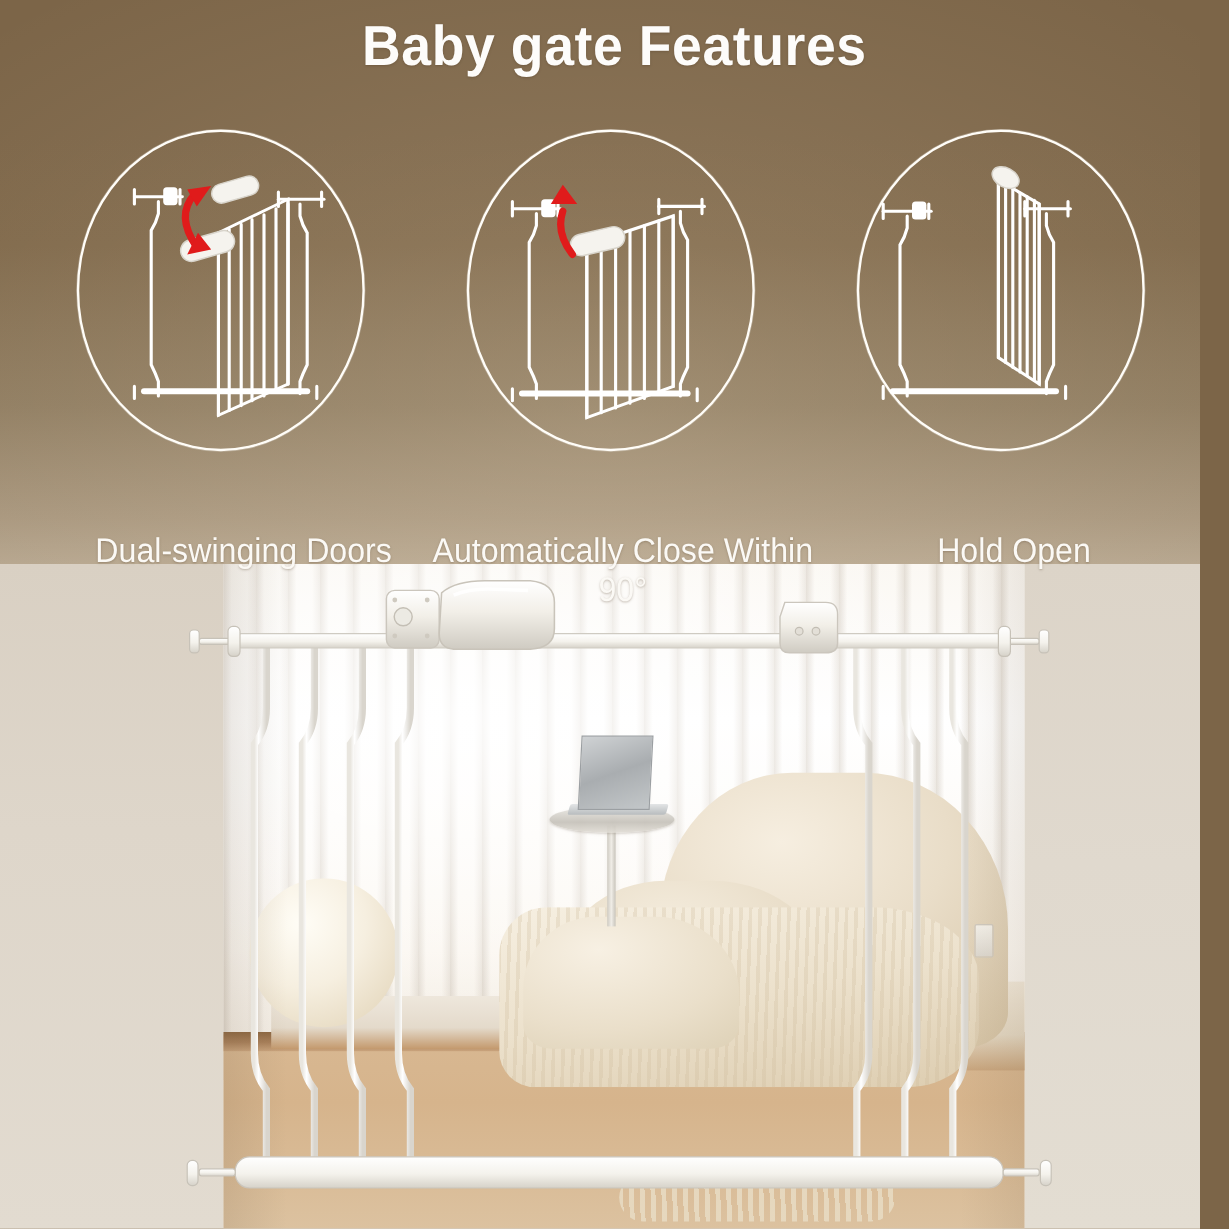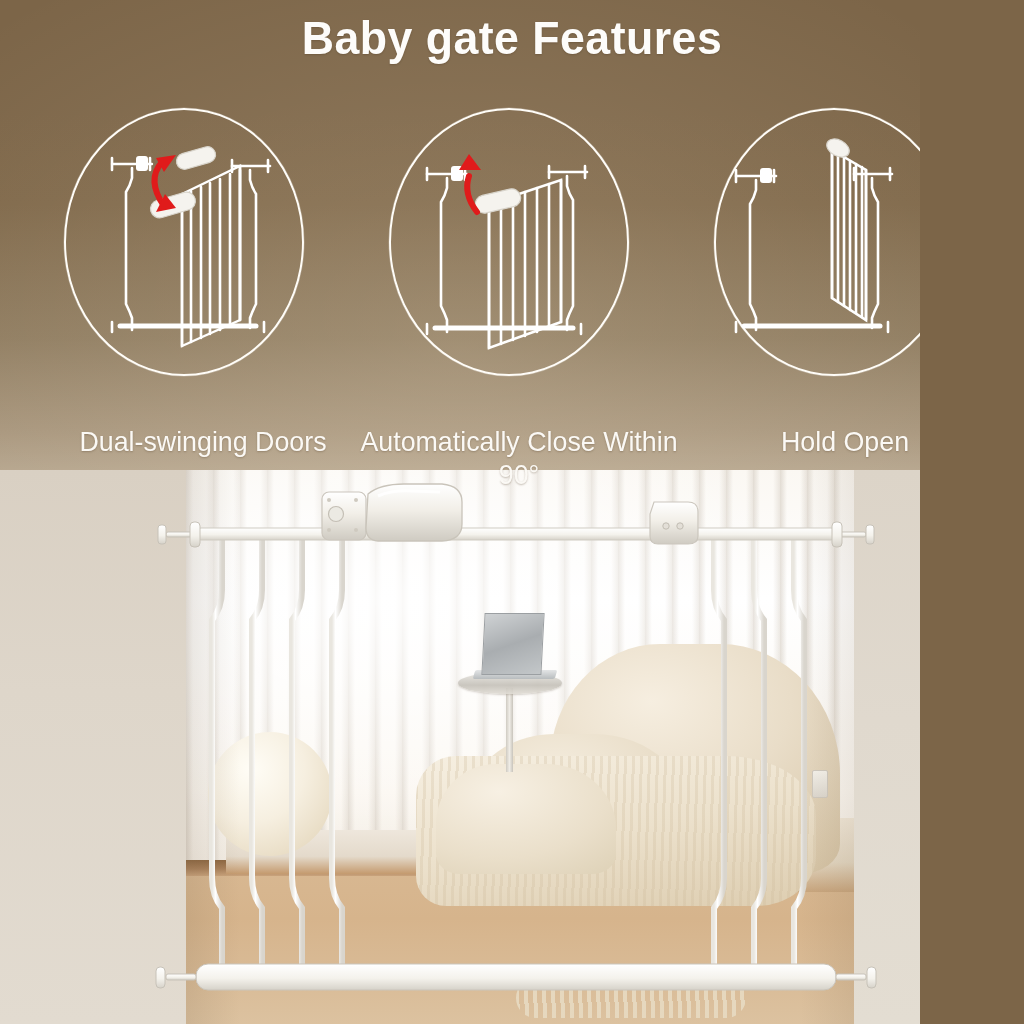--- a/index.html
+++ b/index.html
@@ -3,21 +3,21 @@
 <meta charset="utf-8">
 <title>Baby gate Features</title>
 <style>
   * { margin:0; padding:0; box-sizing:border-box; }
   html,body { width:1024px; height:1024px; overflow:hidden; }
   body {
     font-family:"Liberation Sans", sans-serif;
     background:#7c6548;
     position:relative;
   }
-  #stage { position:absolute; inset:0; width:920px; height:1024px; overflow:hidden; }
+  #stage { position:absolute; inset:0; width:1000px; height:1024px; overflow:hidden; }
 
   
   .bg-gradient{
     position:absolute; inset:0;
     background:linear-gradient(180deg,
       #7c6548 0%, #7c6548 11%,
       #7e6749 20%,
       #8d7a5e 33%,
       #a6947b 42%,
       #bfb09a 49%,
@@ -54,21 +54,21 @@
   .feature.f3{ left:714px; }
   .ring{
     position:absolute; inset:0;
     border:2px solid #fffdf8;
     border-radius:50%;
     box-shadow:0 0 0 .5px rgba(255,255,255,.3);
   }
   .feature svg{ position:absolute; inset:0; }
 
   
-  .captions{ position:absolute; top:425px; left:0; width:1024px; height:90px; }
+  .captions{ position:absolute; top:443px; left:0; width:1024px; height:90px; }
   .caption{
     position:absolute; top:0;
     color:#fbf9f5;
     font-size:28.5px;
     line-height:33px;
     font-weight:normal;
     text-align:center;
     transform:scaleX(.94);
     text-shadow:0 1px 2px rgba(90,70,45,.35);
   }

